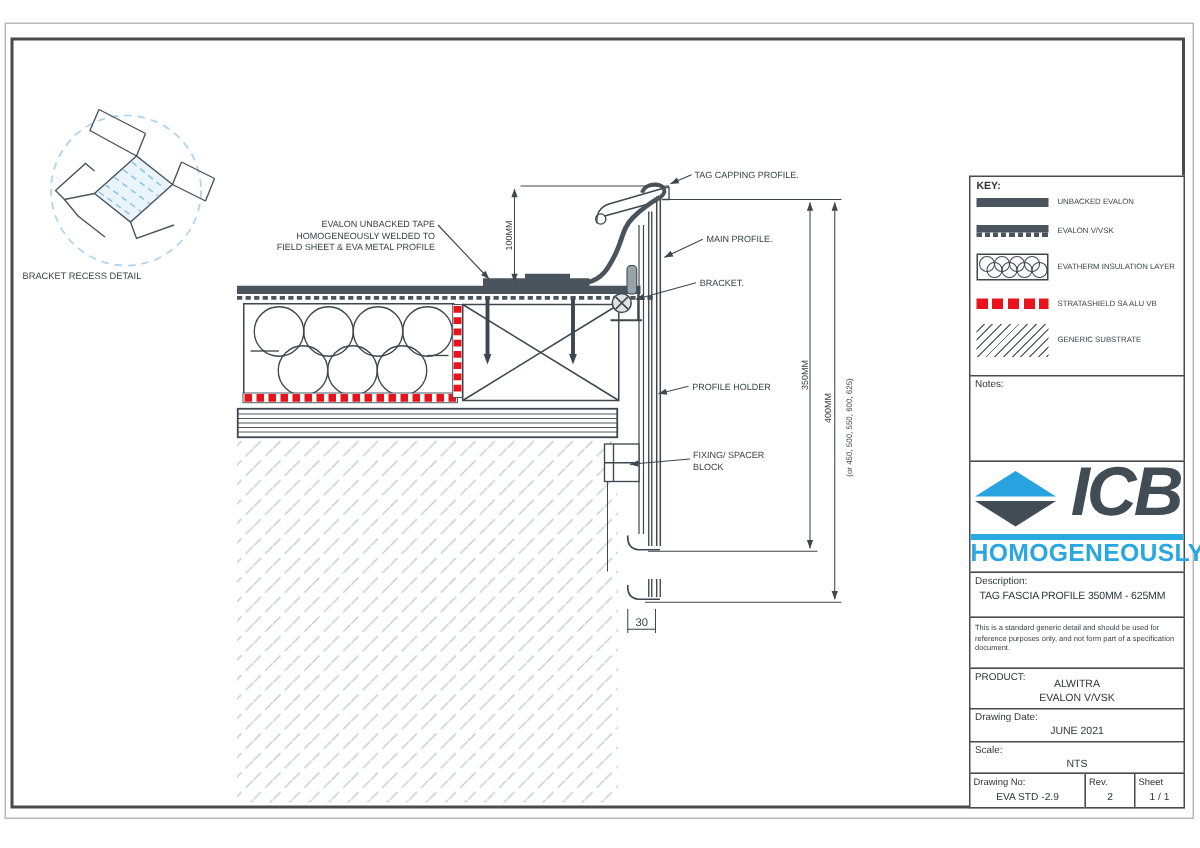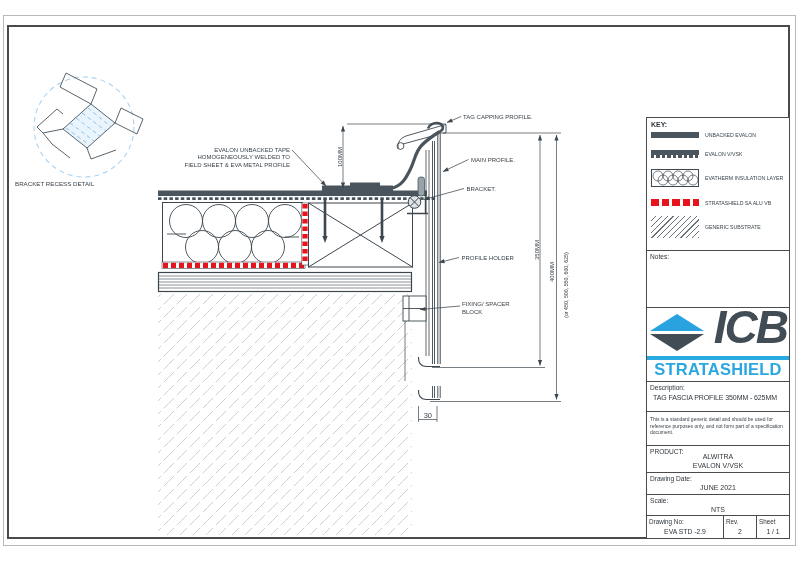--- a/index.html
+++ b/index.html
@@ -273,21 +273,21 @@
       <div class="lbl">Notes:</div>
     </div>
 
     <div class="pbox logobox">
       <svg width="54" height="40" viewBox="0 0 54 40" style="position:absolute;left:3px;top:6px;">
         <polygon points="27,0 54,17 0,17" fill="#29a3e0"></polygon>
         <polygon points="0,20 54,20 27,37" fill="#414c55"></polygon>
       </svg>
       <div class="icb-text">ICB</div>
       <div class="cyanbar"></div>
-      <div class="wp-text">STRATASHIELD</div>
+      <div class="wp-text">HOMOGENEOUSLY</div>
     </div>
 
     <div class="pbox descbox">
       <div class="lbl">Description:</div>
       <div class="desc-val">TAG FASCIA PROFILE 350MM - 625MM</div>
     </div>
 
     <div class="pbox discbox">
       <div class="disc-text">This is a standard generic detail and should be used for reference purposes only, and not form part of a specification document.</div>
     </div>

